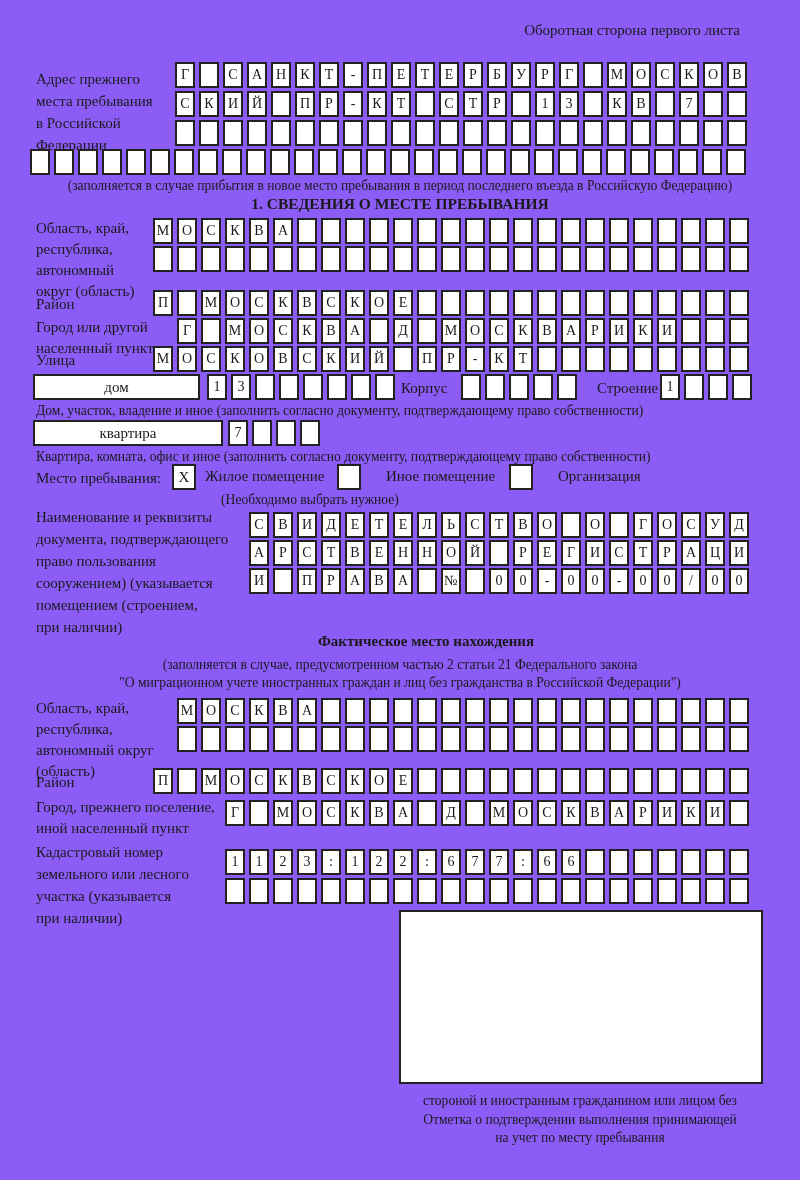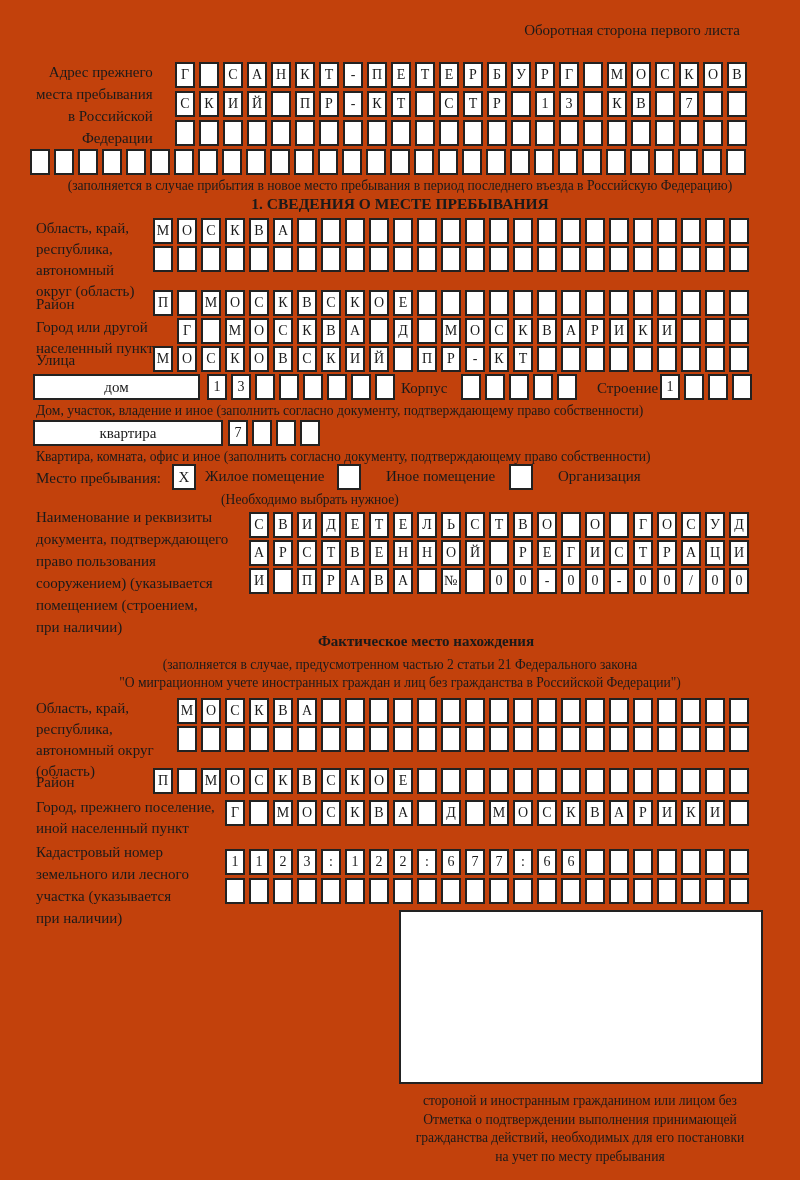--- a/index.html
+++ b/index.html
@@ -1,16 +1,16 @@
 <!DOCTYPE html>
 <html><head>
 <meta charset="utf-8">
 <style>
   html,body{margin:0;padding:0;background:#fff;}
-  .page{position:relative;width:800px;height:1180px;background:#c2410c;
+  .page{position:relative;width:800px;height:1180px;background:#8b5cf6;
         font-family:"Liberation Serif", serif;color:#1a1a1a;overflow:hidden;}
   .abs{position:absolute;}
   .lbl{font-size:15px;line-height:21px;}
   .lbl-tight{font-size:15px;line-height:22px;}
   .caption{font-size:13.6px;}
   .center{width:800px;left:0;text-align:center;}
   .heading{font-weight:bold;font-size:15.5px;}
   .cellrow{display:flex;gap:4px;}
   .cell{box-sizing:border-box;width:20px;height:26px;border:2px solid #222;
         display:flex;align-items:center;justify-content:center;
@@ -23,21 +23,21 @@
   .stampbox{box-sizing:border-box;border:2px solid #222;background:#fff;}
   .stampcap{font-size:13.6px;line-height:18.5px;text-align:center;}
 </style>
 </head>
 <body>
 
 <div class="page">
 
   <div class="abs lbl" style="top:20px;right:60px;">Оборотная сторона первого листа</div>
 
-  <div class="abs lbl-tight" style="left:36px;top:61px;text-align:right;">
+  <div class="abs lbl-tight" style="left:36px;top:68px;">
     <div>Адрес прежнего</div>
     <div>места пребывания</div>
     <div>в Российской</div>
     <div>Федерации</div>
   </div>
   <div class="abs cellrow" style="left:175px;top:62px;">
       <span class="cell">Г</span>
       <span class="cell"></span>
       <span class="cell">С</span>
       <span class="cell">А</span>
@@ -597,17 +597,16 @@
       <span class="cell"></span>
       <span class="cell"></span>
       <span class="cell"></span>
       <span class="cell"></span>
     </div>
 
   <div class="abs stampbox" style="left:399px;top:910px;width:364px;height:174px;"></div>
   <div class="abs stampcap" style="left:375px;top:1092px;width:410px;">
     <div>стороной и иностранным гражданином или лицом без</div>
     <div>Отметка о подтверждении выполнения принимающей</div>
-    <div>гражданства действий, необходимых для его постановки</div>
     <div>на учет по месту пребывания</div>
   </div>
 
 </div>
 
 </body></html>

